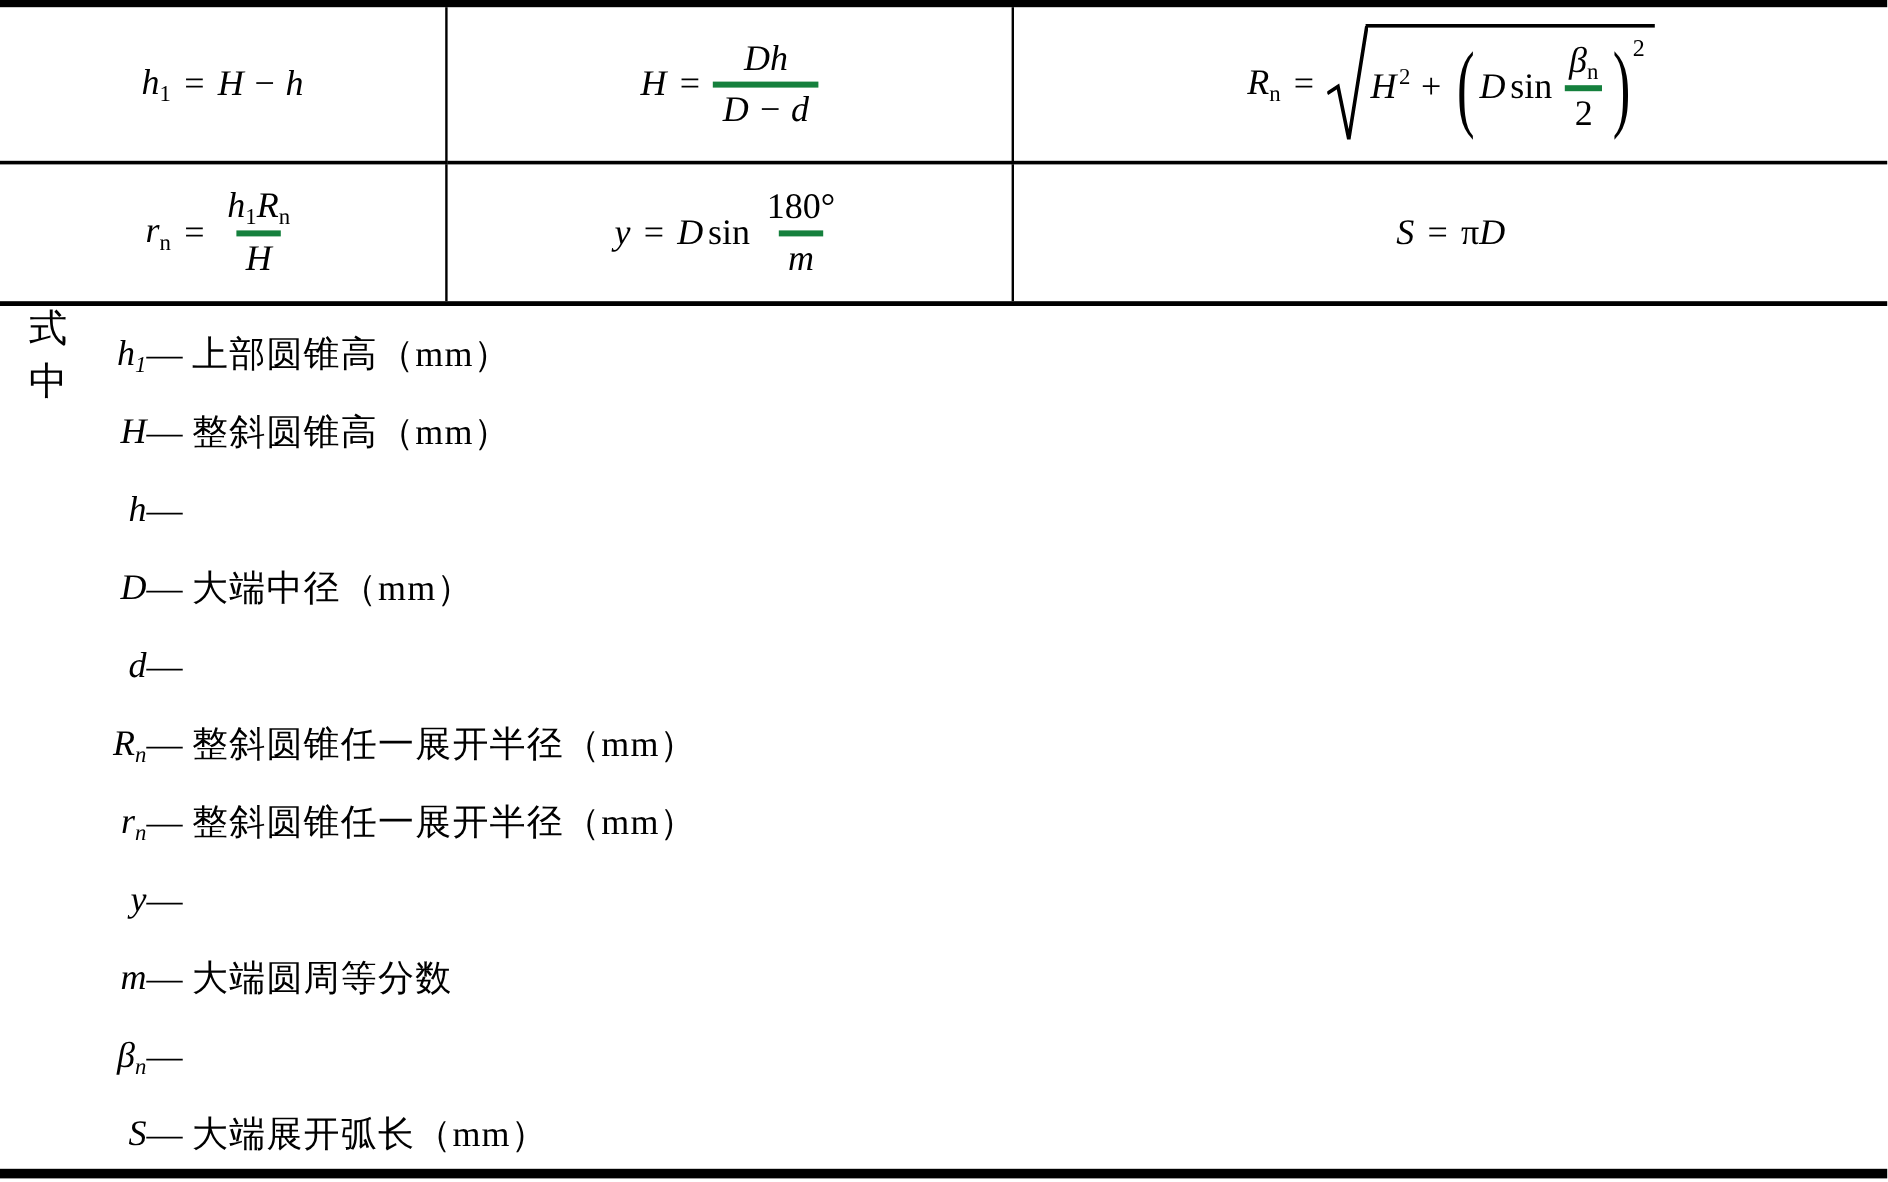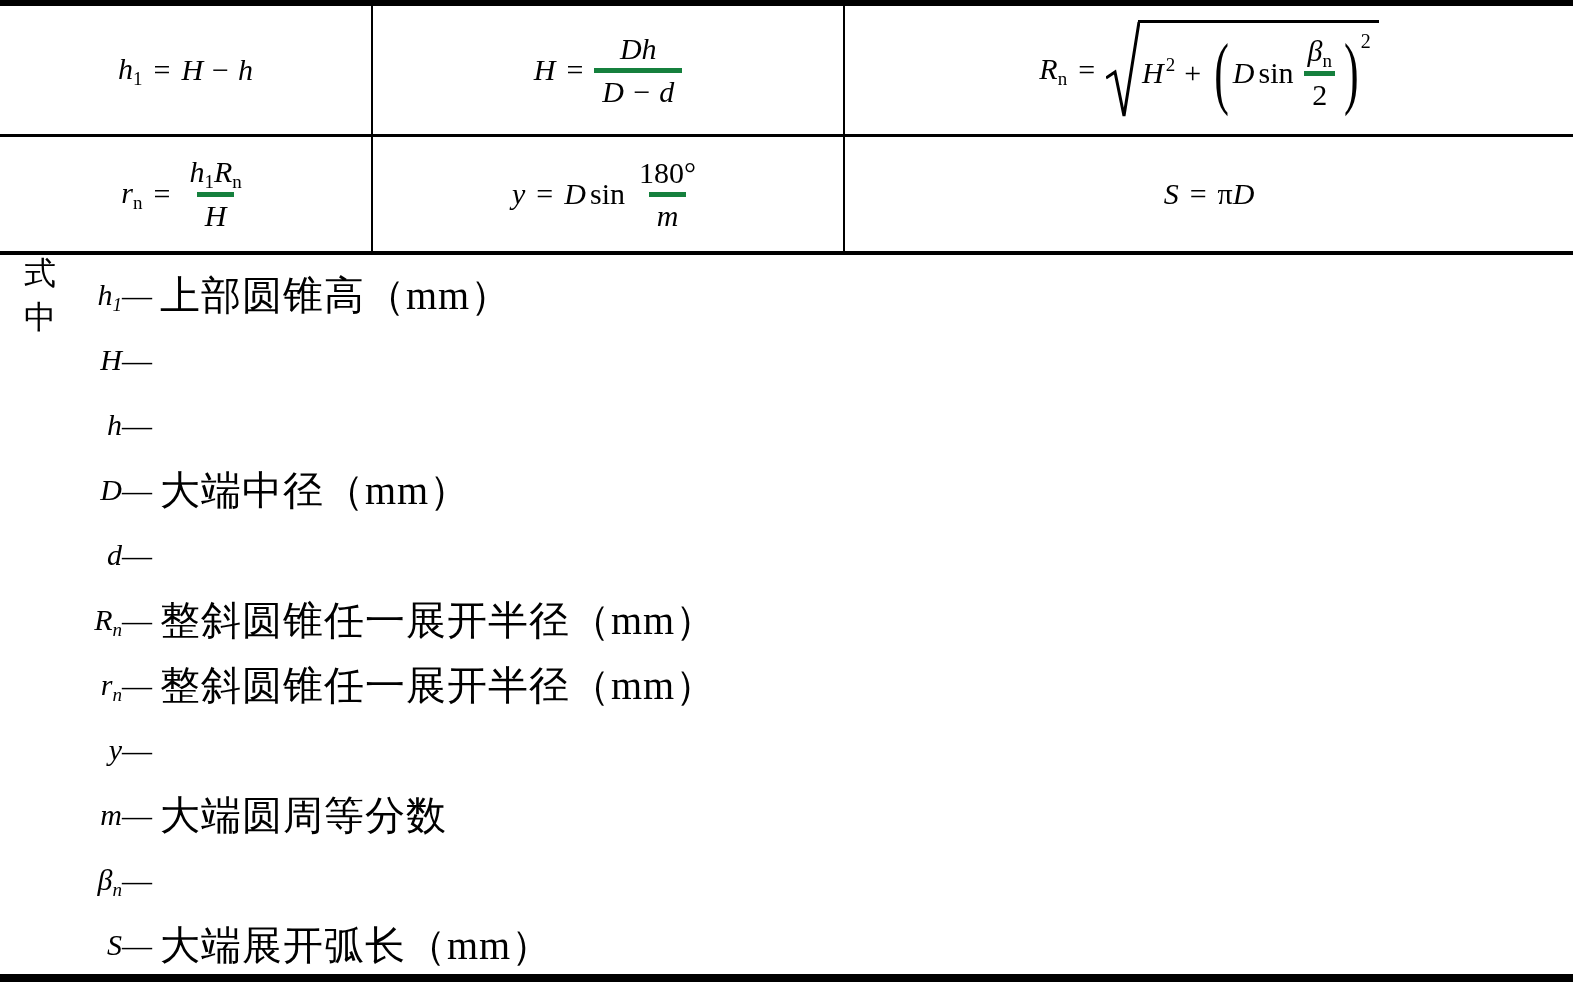--- a/index.html
+++ b/index.html
@@ -61,21 +61,21 @@
   .prefix-col{
     width:72px;padding-left:24px;box-sizing:border-box;
     font-size:32px;flex:0 0 auto;
   }
   .sym-col{
     width:50px;flex:0 0 auto;text-align:right;
     font-size:30px;font-style:italic;
   }
   .sym-col sub{font-size:19px;vertical-align:-6px;line-height:1;}
   .dash-col{font-size:30px;flex:0 0 auto;font-style:normal;}
-  .def-col{font-size:40px;margin-left:8px;letter-spacing:1px;}
+  .def-col{font-size:30px;margin-left:8px;letter-spacing:1px;}
   
   .bottom-rule{
     position:absolute;left:0;bottom:3px;width:1573px;height:8px;
     background:#000;
   }
 </style>
 </head>
 <body>
 
 <div class="page">
@@ -170,20 +170,21 @@
       <span class="prefix-col">式中</span>
       <span class="sym-col"><span>h</span><sub>1</sub></span>
       <span class="dash-col">—</span>
       <span class="def-col">上部圆锥高（mm）</span>
     </div>
 
     <div class="lrow">
       <span class="prefix-col"></span>
       <span class="sym-col"><span>H</span><sub></sub></span>
       <span class="dash-col">—</span>
+      <span class="def-col">整斜圆锥高（mm）</span>
     </div>
 
     <div class="lrow">
       <span class="prefix-col"></span>
       <span class="sym-col"><span>h</span><sub></sub></span>
       <span class="dash-col">—</span>
     </div>
 
     <div class="lrow">
       <span class="prefix-col"></span>

